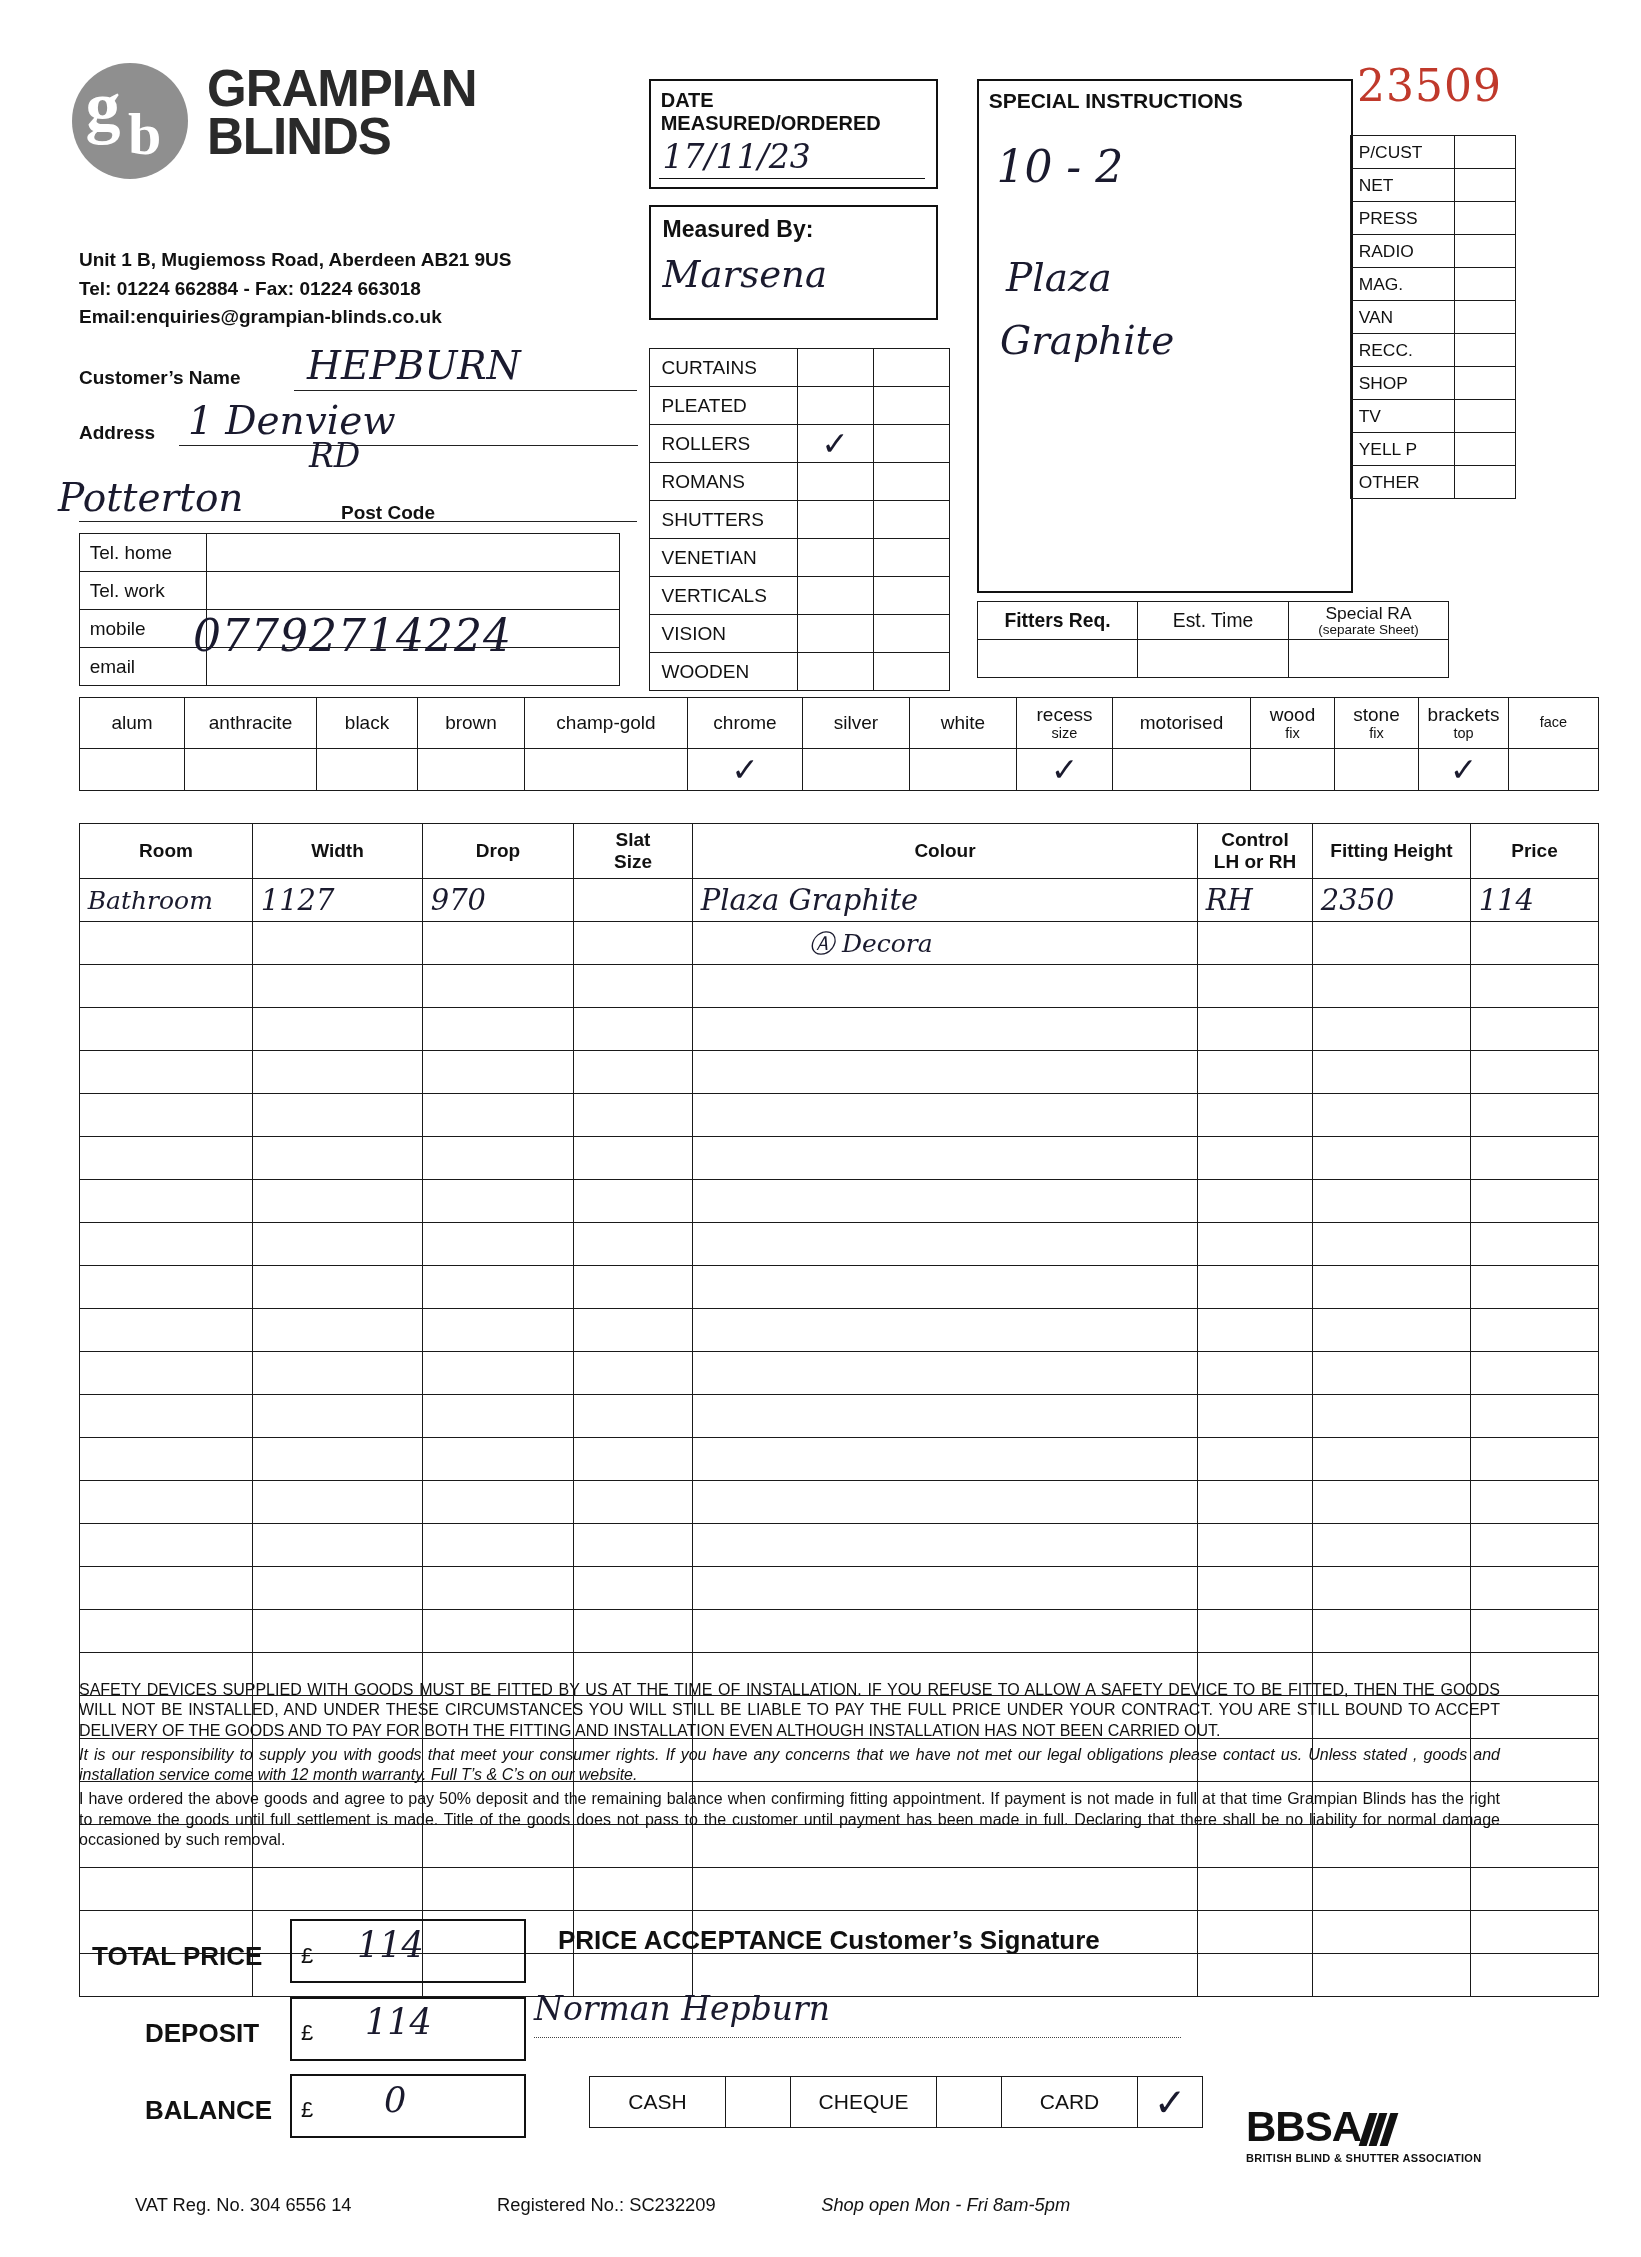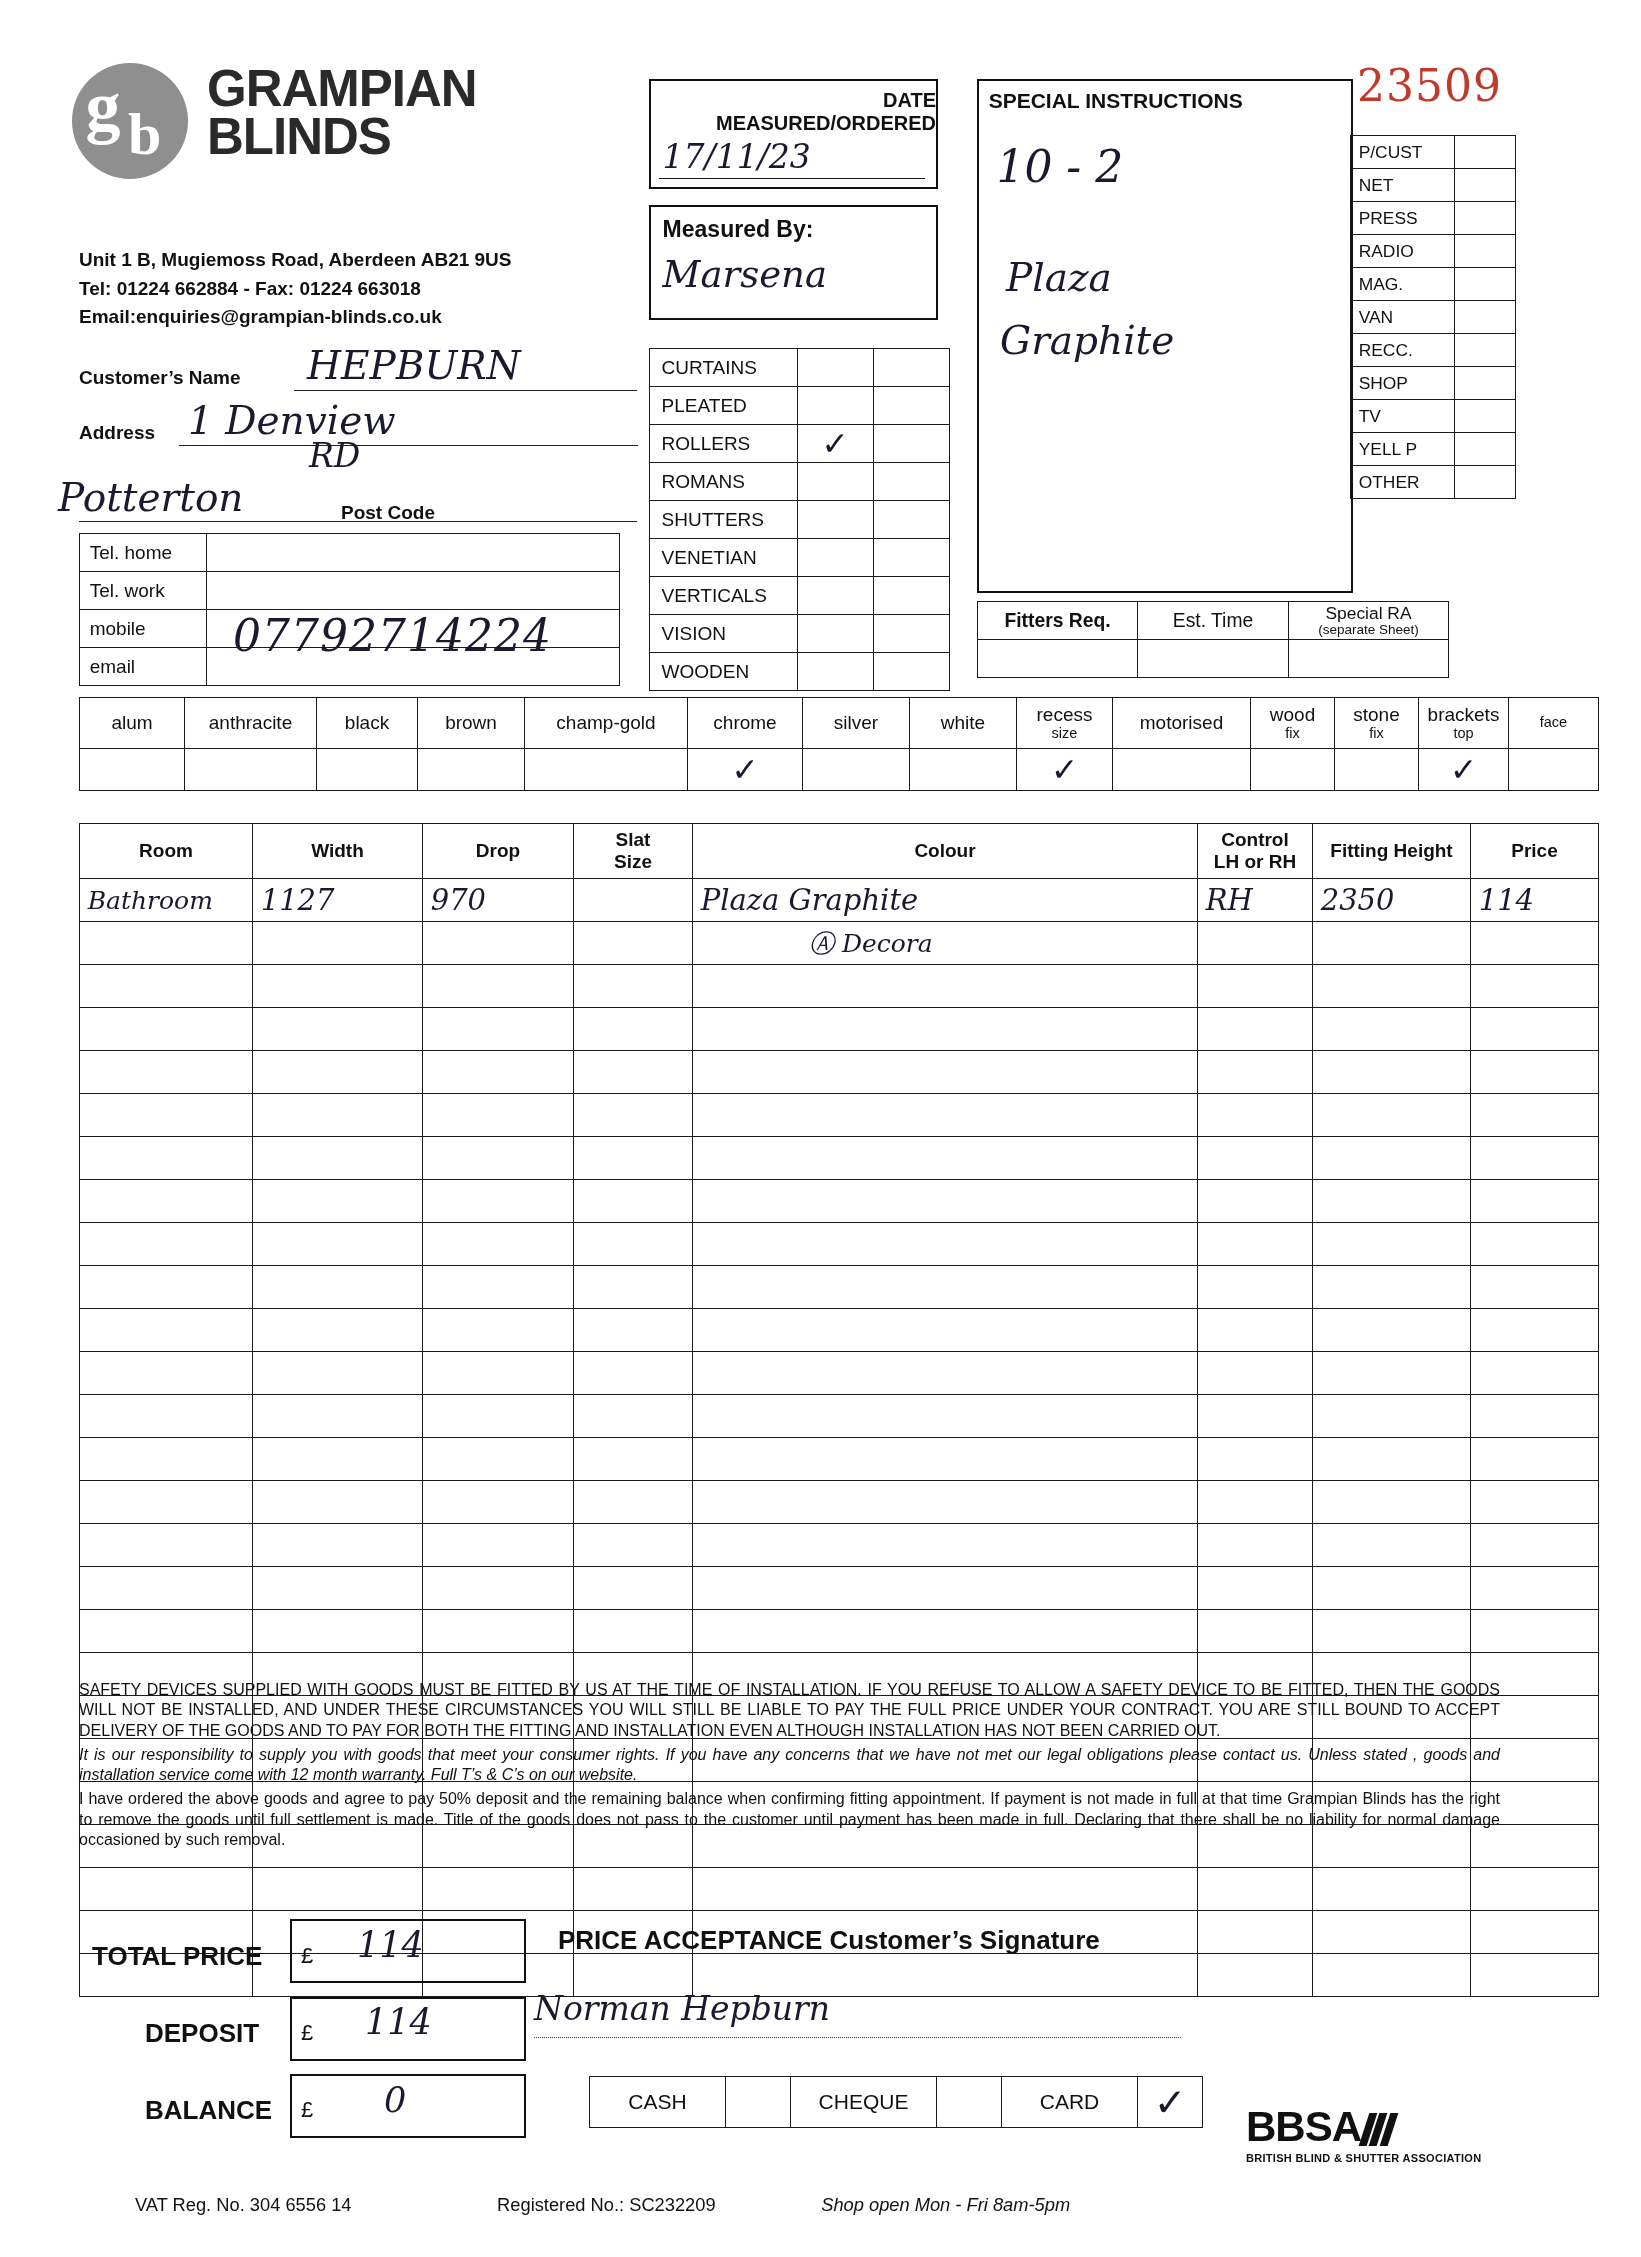--- a/index.html
+++ b/index.html
@@ -27,21 +27,21 @@
   table{border-collapse:collapse;}
   .gt td,.gt th{border:1.5px solid #1a1a1a;font-size:18.3px;padding:0;}
 
   
   #contact-table{position:absolute;left:79px;top:533px;width:541px;}
   #contact-table td{height:37px;}
   #contact-table td.k{width:116px;text-align:left;padding-left:9.7px;font-size:19px;}
 
   
   #date-box{position:absolute;left:649px;top:79px;width:285px;height:106px;border:2.4px solid #111;}
-  #date-box .t{font-size:20px;font-weight:bold;padding:7.7px 0 0 9.7px;line-height:1.15;text-align:right;}
+  #date-box .t{font-size:20px;font-weight:bold;padding:7.7px 0 0 9.7px;line-height:1.15;}
   #date-box .val{position:absolute;left:11.6px;top:56px;font-size:33px;}
   #date-box .underline{position:absolute;left:7.7px;top:97px;width:266px;border-bottom:1.9px solid #111;}
 
   
   #measured-box{position:absolute;left:649px;top:205px;width:285px;height:111px;border:2.4px solid #111;}
   #measured-box .t{font-size:23px;font-weight:bold;padding:8.7px 0 0 11.6px;}
   #measured-box .val{position:absolute;left:11.6px;top:46px;font-size:37px;}
 
   
   #type-table{position:absolute;left:649px;top:348px;}
@@ -166,21 +166,21 @@
         <tr>
           <td class="k">mobile</td>
           <td class="hand" style="padding-left:9.7px;font-size:29px;"></td>
         </tr>
         <tr>
           <td class="k">email</td>
           <td class="hand" style="padding-left:9.7px;font-size:29px;"></td>
         </tr>
       </tbody>
   </table>
-  <div class="hand blk" style="left:193px;top:610px;font-size:44px;letter-spacing:1px;margin-left:40px;">07792714224</div>
+  <div class="hand blk" style="left:193px;top:610px;font-size:44px;letter-spacing:1px;">07792714224</div>
 
   <div id="date-box">
     <div class="t"><span>DATE</span><br><span>MEASURED/ORDERED</span></div>
     <div class="hand val">17/11/23</div>
     <div class="underline"></div>
   </div>
 
   <div id="measured-box">
     <div class="t">Measured By:</div>
     <div class="hand val">Marsena</div>

